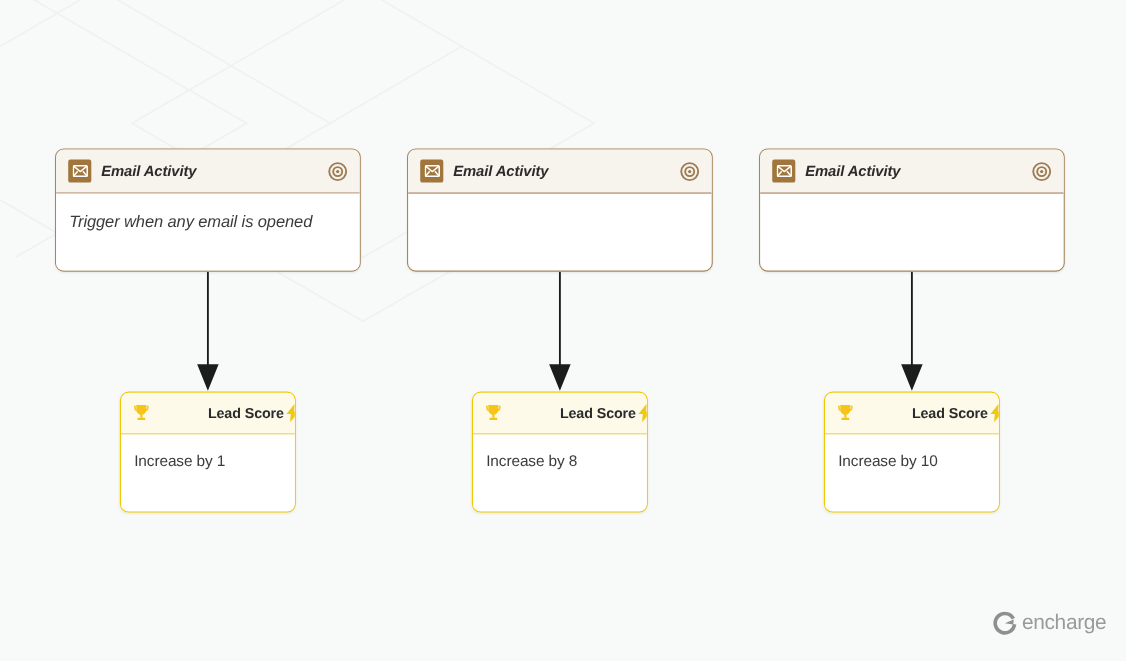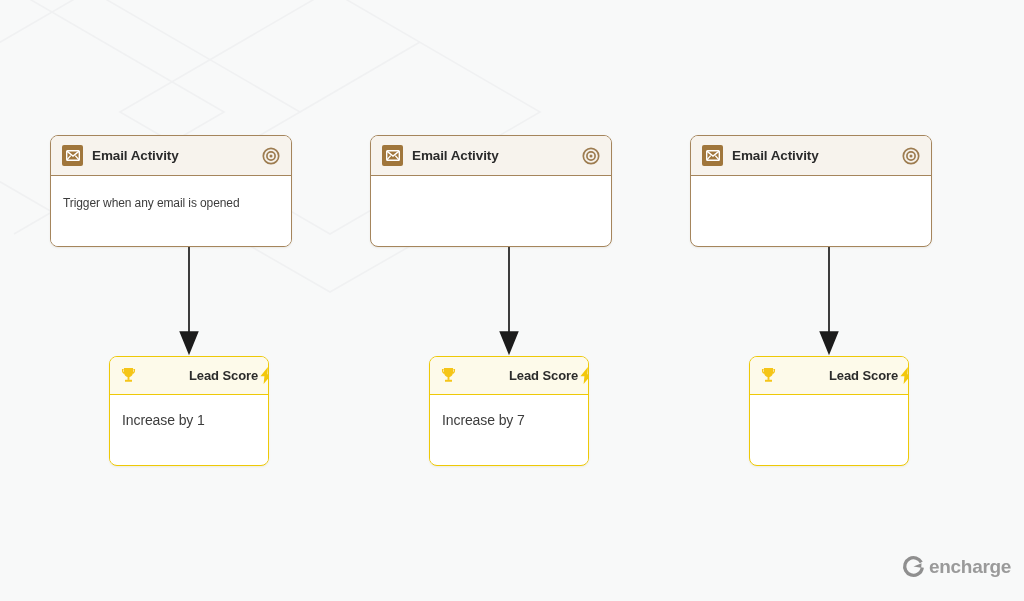--- a/index.html
+++ b/index.html
@@ -61,32 +61,33 @@
     letter-spacing: -0.1px;
     white-space: nowrap;
   }
 
   .node-body {
     background: #ffffff;
     padding: 17px 12px 0 12px;
   }
 
   .node-body-text {
-    font-size: 12px;
+    font-size: 15px;
     color: #3c3c3c;
     letter-spacing: -0.1px;
     white-space: nowrap;
   }
 
   
   .node--trigger {
-    width: 242px;
+    width: 278px;
     height: 112px;
     border: 1.6px solid #a5855c;
     box-shadow: 0 1px 2px rgba(120, 95, 60, 0.10);
+    font-style: italic;
   }
 
   .node--trigger .node-header {
     background: #f7f3ed;
     border-bottom: 1.6px solid #a5855c;
   }
 
   .node--trigger .node-body { height: 70px; }
 
   .icon-envelope {
@@ -155,21 +156,20 @@
     gap: 4px;
   }
 
   #brand .brand-mark { width: 23px; height: 23px; display: block; }
 
   #brand .brand-word {
     font-size: 19px;
     color: #9a9a9a;
     letter-spacing: -0.3px;
     line-height: 1;
-    font-weight: bold;
   }
 </style>
 </head>
 <body>
 
 <div id="canvas">
 
   <svg id="bg-pattern" viewBox="0 0 1024 601" xmlns="http://www.w3.org/2000/svg">
     <g stroke="#f0f1f2" stroke-width="1.6" fill="none">
       <path d="M -120 112 L 90 -10 L 300 112 L 90 234 Z"></path>
@@ -260,21 +260,21 @@
         <path d="M14.8 3.1 H16.9 v1.7 c0 2.1 -1.0 3.3 -2.5 3.5 v-1.7 c0.7 -0.2 1.1 -0.9 1.1 -1.9 v-0.9 h-0.7 z" fill="#f5c518"></path>
         <rect x="9.0" y="11.2" width="2.0" height="3.4" fill="#f5c518"></rect>
         <rect x="6.3" y="14.4" width="7.4" height="2.2" rx="0.4" fill="#f5c518"></rect>
       </svg>
       <span class="node-title">Lead Score</span>
       <svg class="icon-bolt" viewBox="0 0 17 19" xmlns="http://www.w3.org/2000/svg">
         <path d="M9.9 1.1 L2.4 10.3 h4.0 l-0.8 7.6 L14.0 8.2 h-4.6 z" fill="#f2c70c"></path>
       </svg>
     </div>
     <div class="node-body">
-      <span class="node-body-text">Increase by 7</span>
+      <span class="node-body-text">Increase by 8</span>
     </div>
   </div>
 
   <div class="node node--trigger" style="left:690px; top:135px;">
     <div class="node-header">
       <span class="icon-envelope">
         <svg width="14" height="11" viewBox="0 0 14 11" xmlns="http://www.w3.org/2000/svg">
           <rect x="0.7" y="0.7" width="12.6" height="9.6" rx="0.8" fill="none" stroke="#ffffff" stroke-width="1.4"></rect>
           <path d="M0.9 1.1 L7 6 L13.1 1.1" fill="none" stroke="#ffffff" stroke-width="1.4"></path>
           <path d="M0.9 9.9 L4.7 5.6 M13.1 9.9 L9.3 5.6" fill="none" stroke="#ffffff" stroke-width="1.4"></path>
@@ -296,20 +296,23 @@
         <path d="M5.2 3.1 H3.1 v1.7 c0 2.1 1.0 3.3 2.5 3.5 v-1.7 c-0.7 -0.2 -1.1 -0.9 -1.1 -1.9 v-0.9 h0.7 z" fill="#f5c518"></path>
         <path d="M14.8 3.1 H16.9 v1.7 c0 2.1 -1.0 3.3 -2.5 3.5 v-1.7 c0.7 -0.2 1.1 -0.9 1.1 -1.9 v-0.9 h-0.7 z" fill="#f5c518"></path>
         <rect x="9.0" y="11.2" width="2.0" height="3.4" fill="#f5c518"></rect>
         <rect x="6.3" y="14.4" width="7.4" height="2.2" rx="0.4" fill="#f5c518"></rect>
       </svg>
       <span class="node-title">Lead Score</span>
       <svg class="icon-bolt" viewBox="0 0 17 19" xmlns="http://www.w3.org/2000/svg">
         <path d="M9.9 1.1 L2.4 10.3 h4.0 l-0.8 7.6 L14.0 8.2 h-4.6 z" fill="#f2c70c"></path>
       </svg>
     </div>
+    <div class="node-body">
+      <span class="node-body-text">Increase by 10</span>
+    </div>
   </div>
 
   <div id="brand">
     <svg class="brand-mark" viewBox="0 0 24 24" xmlns="http://www.w3.org/2000/svg">
       <path d="M21.2 12 A9.2 9.2 0 1 0 12 21.2 A9.2 9.2 0 0 0 19.6 17.2" fill="none" stroke="#8f8f8f" stroke-width="3.4" stroke-linecap="butt" transform="rotate(-28 12 12)"></path>
       <path d="M12 12 L20.4 8.6 L20.0 13.2 Z" fill="#8f8f8f"></path>
     </svg>
     <span class="brand-word">encharge</span>
   </div>
 

